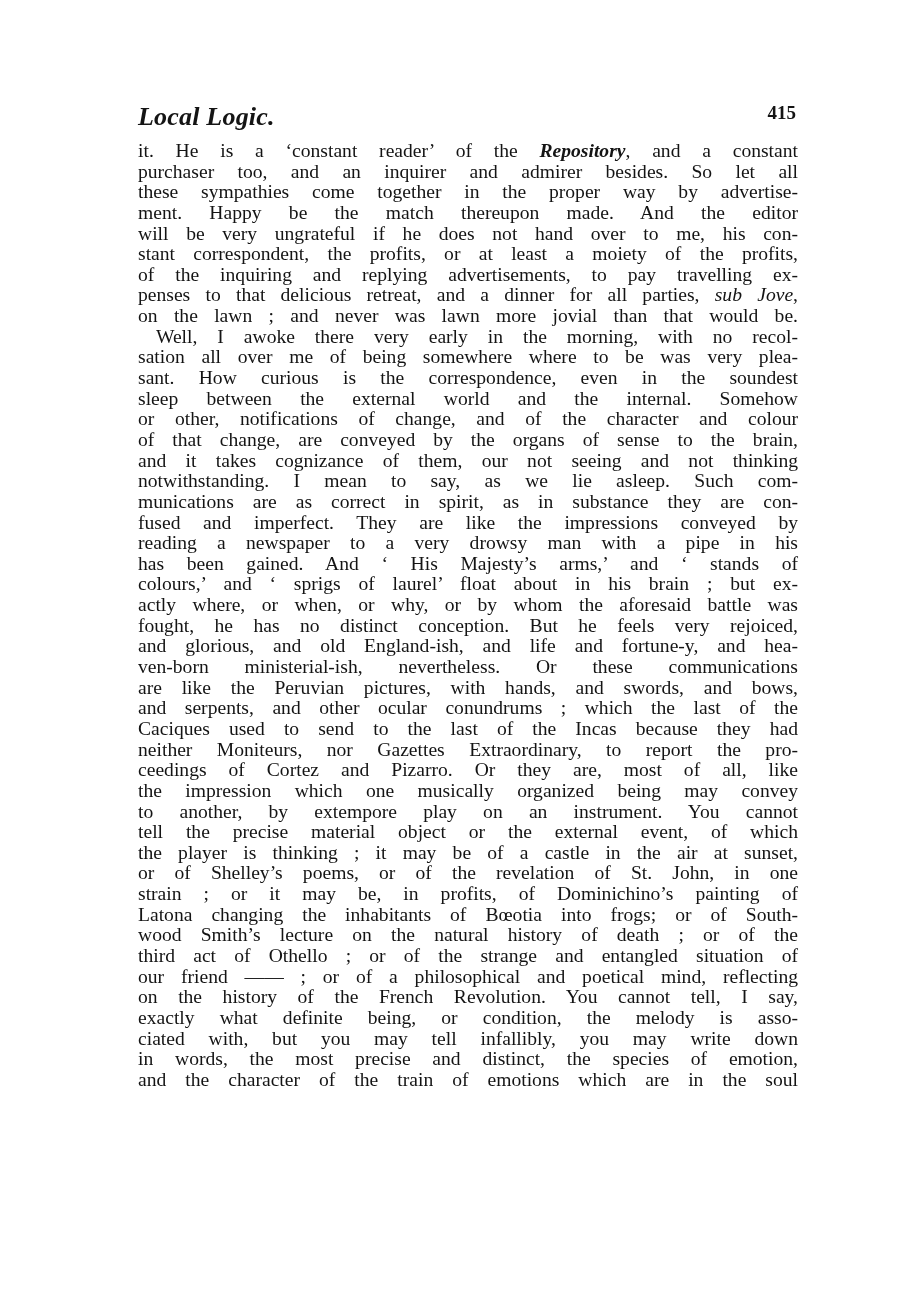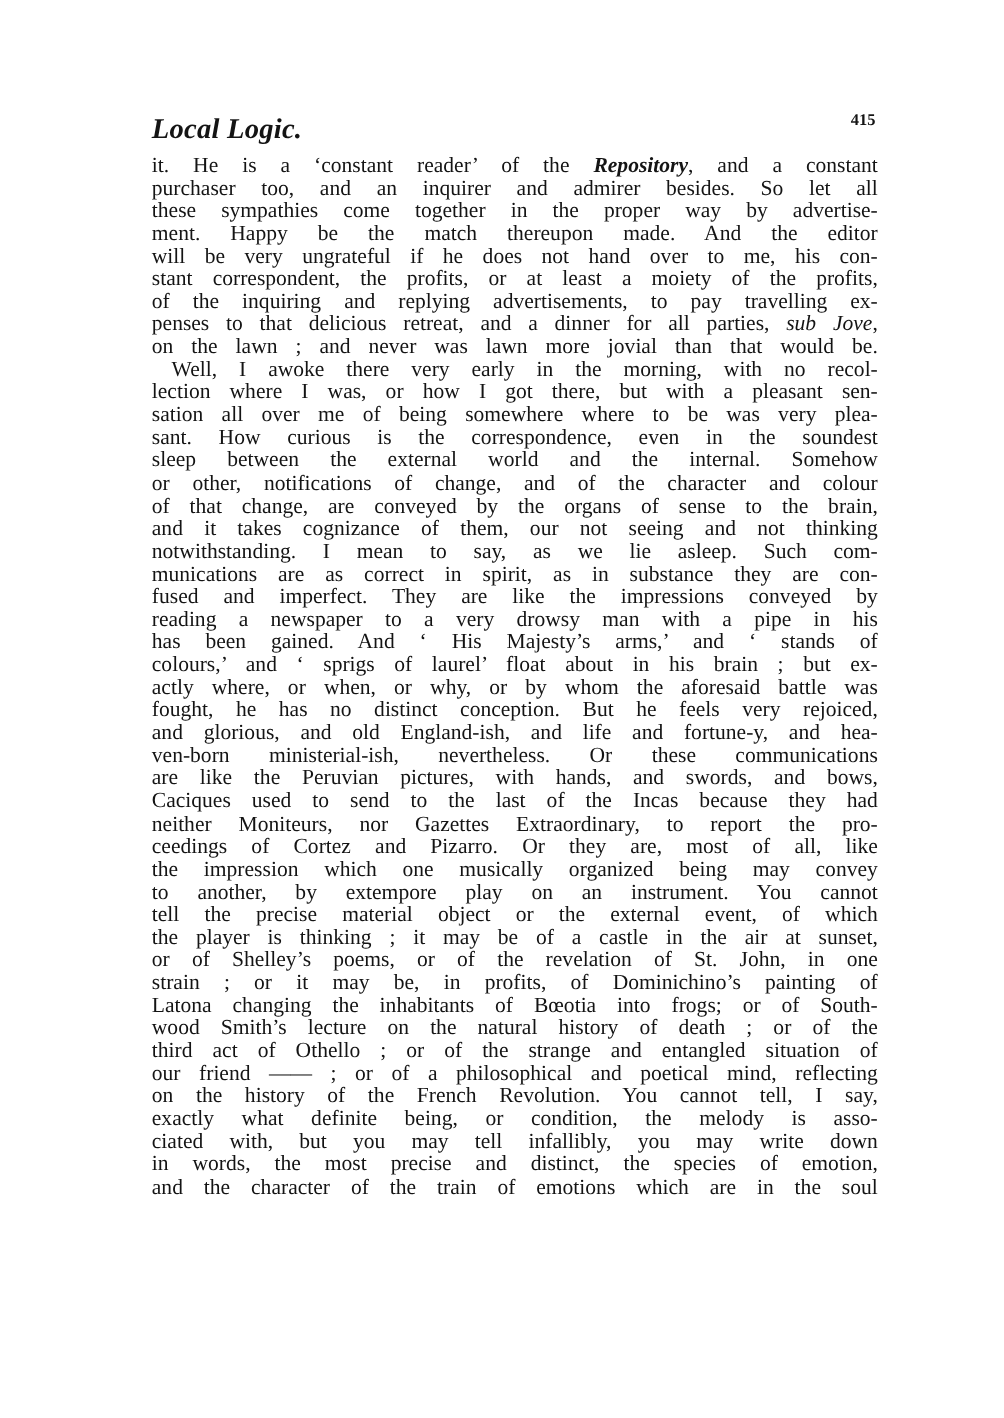--- a/index.html
+++ b/index.html
@@ -35,21 +35,21 @@
       font-style: italic;
       font-weight: bold;
       font-size: 26px;
       letter-spacing: 0.2px;
     }
     .page-number {
       position: absolute;
       right: 2px;
       top: 2px;
       font-weight: bold;
-      font-size: 15px;
+      font-size: 19px;
     }
     .body-text {
       font-size: 19.6px;
       line-height: 20.65px;
       margin-top: 5px;
     }
     .line {
       display: block;
       white-space: nowrap;
       text-align: justify;
@@ -77,38 +77,38 @@
       <span class="line"><span>it.  He is a ‘constant reader’ of the </span><span class="bi">Repository</span><span>, and a constant</span></span>
       <span class="line"><span>purchaser too, and an inquirer and admirer besides.  So let all</span></span>
       <span class="line"><span>these sympathies come together in the proper way by advertise-</span></span>
       <span class="line"><span>ment.  Happy be the match thereupon made.  And the editor</span></span>
       <span class="line"><span>will be very ungrateful if he does not hand over to me, his con-</span></span>
       <span class="line"><span>stant correspondent, the profits, or at least a moiety of the profits,</span></span>
       <span class="line"><span>of the inquiring and replying advertisements, to pay travelling ex-</span></span>
       <span class="line"><span>penses to that delicious retreat, and a dinner for all parties, </span><span class="it">sub Jove</span><span>,</span></span>
       <span class="line"><span>on the lawn ;  and never was lawn more jovial than that would be.</span></span>
       <span class="line indent"><span>Well, I awoke there very early in the morning, with no recol-</span></span>
-      <span class="line"><span>lection where I was, or how I got there, but with a pleasant sen-</span></span>
       <span class="line"><span>sation all over me of being somewhere where to be was very plea-</span></span>
       <span class="line"><span>sant.  How curious is the correspondence, even in the soundest</span></span>
       <span class="line"><span>sleep between the external world and the internal.  Somehow</span></span>
       <span class="line"><span>or other, notifications of change, and of the character and colour</span></span>
       <span class="line"><span>of that change, are conveyed by the organs of sense to the brain,</span></span>
       <span class="line"><span>and it takes cognizance of them, our not seeing and not thinking</span></span>
       <span class="line"><span>notwithstanding.  I mean to say, as we lie asleep.  Such com-</span></span>
       <span class="line"><span>munications are as correct in spirit, as in substance they are con-</span></span>
       <span class="line"><span>fused and imperfect.  They are like the impressions conveyed by</span></span>
       <span class="line"><span>reading a newspaper to a very drowsy man with a pipe in his</span></span>
       <span class="line"><span>has been gained.  And ‘ His Majesty’s arms,’ and ‘ stands of</span></span>
       <span class="line"><span>colours,’ and ‘ sprigs of laurel’ float about in his brain ; but ex-</span></span>
       <span class="line"><span>actly where, or when, or why, or by whom the aforesaid battle was</span></span>
       <span class="line"><span>fought, he has no distinct conception.  But he feels very rejoiced,</span></span>
       <span class="line"><span>and glorious, and old England-ish, and life and fortune-y, and hea-</span></span>
       <span class="line"><span>ven-born ministerial-ish, nevertheless.  Or these communications</span></span>
       <span class="line"><span>are like the Peruvian pictures, with hands, and swords, and bows,</span></span>
+      <span class="line"><span>and serpents, and other ocular conundrums ;  which the last of the</span></span>
       <span class="line"><span>Caciques used to send to the last of the Incas because they had</span></span>
       <span class="line"><span>neither Moniteurs, nor Gazettes Extraordinary, to report the pro-</span></span>
       <span class="line"><span>ceedings of Cortez and Pizarro.  Or they are, most of all, like</span></span>
       <span class="line"><span>the impression which one musically organized being may convey</span></span>
       <span class="line"><span>to another, by extempore play on an instrument.  You cannot</span></span>
       <span class="line"><span>tell the precise material object or the external event, of which</span></span>
       <span class="line"><span>the player is thinking ; it may be of a castle in the air at sunset,</span></span>
       <span class="line"><span>or of Shelley’s poems, or of the revelation of St. John, in one</span></span>
       <span class="line"><span>strain ;  or it may be, in profits, of Dominichino’s painting of</span></span>
       <span class="line"><span>Latona changing the inhabitants of Bœotia into frogs; or of South-</span></span>

